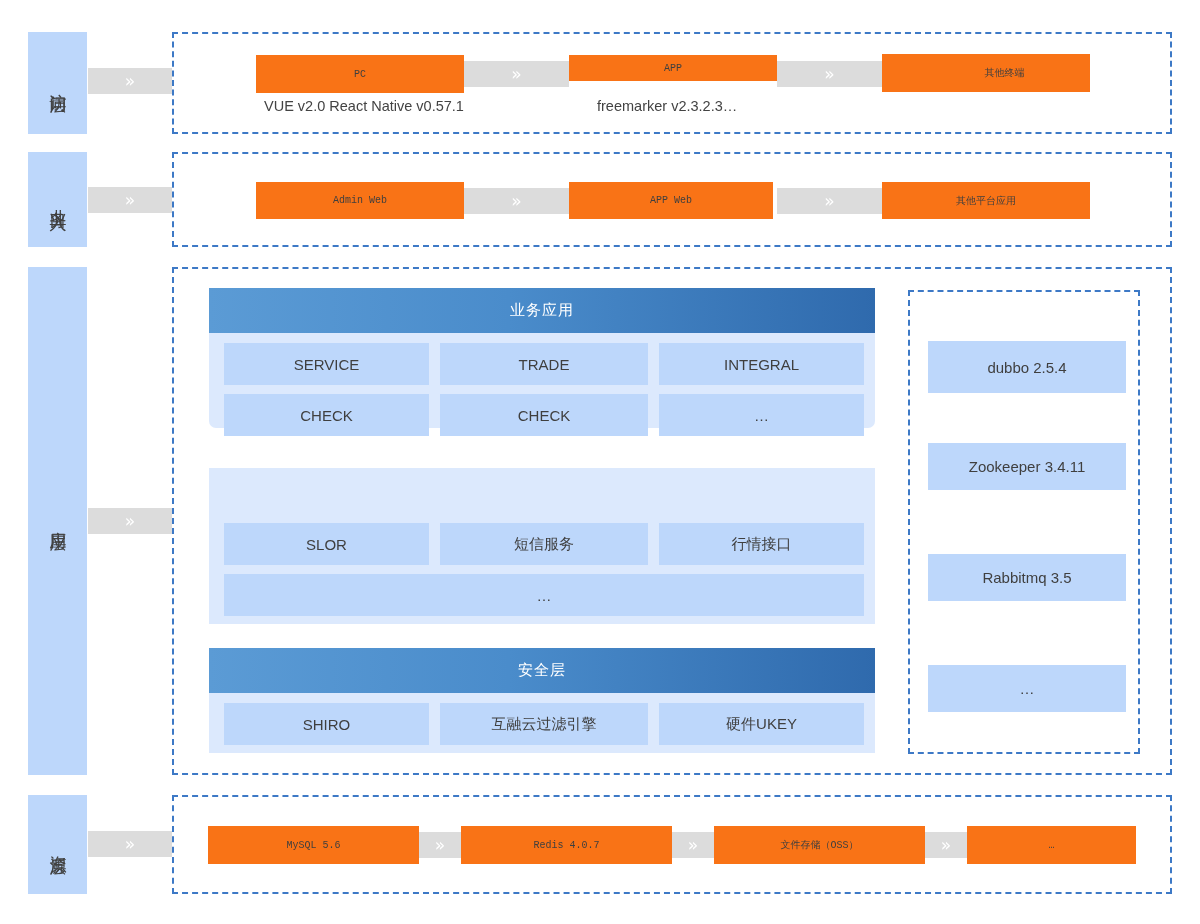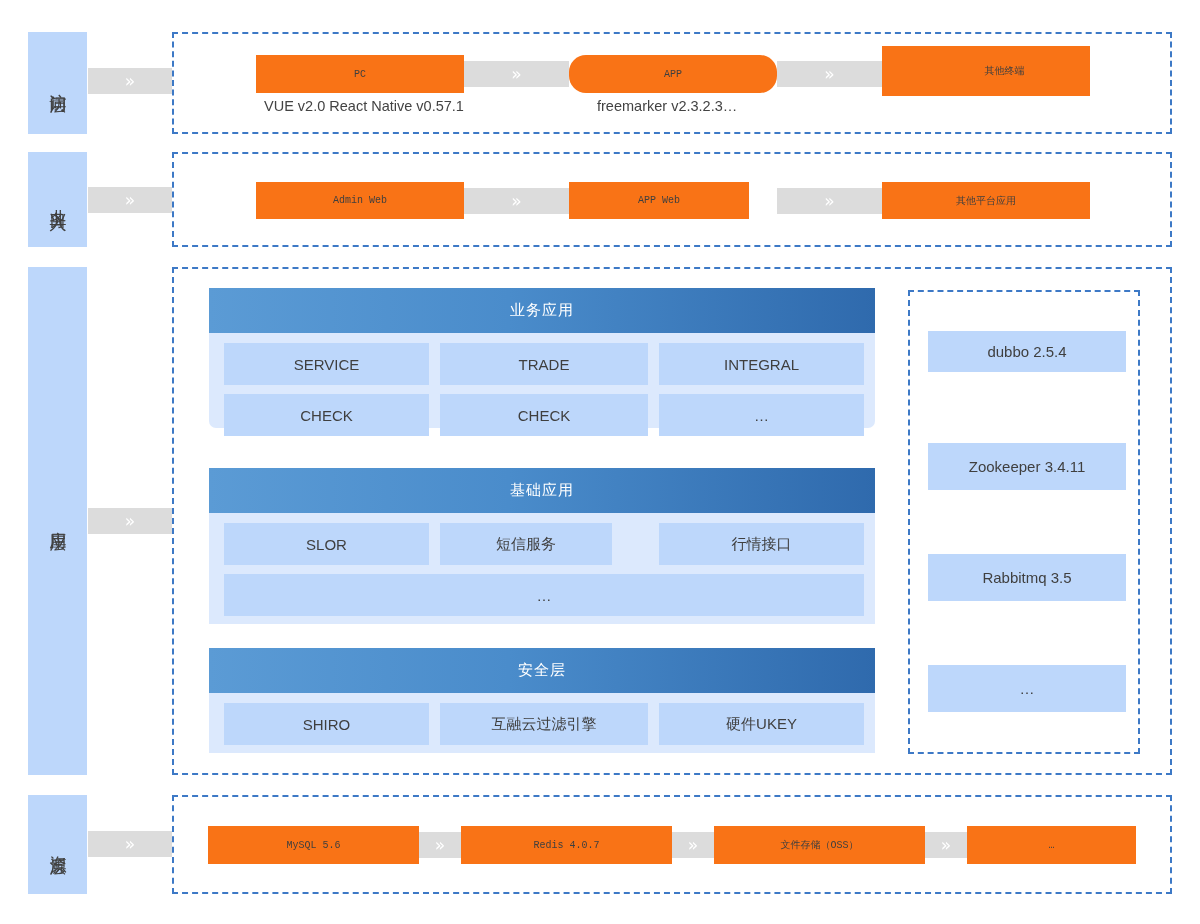--- a/index.html
+++ b/index.html
@@ -139,27 +139,27 @@
   </div>
 
   <div class="dashed-panel" style="left:172px; top:32px; width:1000px; height:102px;"></div>
 
   <div class="node" style="left:256px; top:55px; width:208px; height:38px;">
     <span>PC</span>
   </div>
   <div class="connector" style="left:464px; top:61px; width:105px; height:26px;">
     <span class="chev">»</span>
   </div>
-  <div class="node" style="left:569px; top:55px; width:208px; height:38px;border-radius:17px;">
+  <div class="node" style="left:569px; top:55px; width:208px; height:26px;">
     <span>APP</span>
   </div>
   <div class="connector" style="left:777px; top:61px; width:105px; height:26px;">
     <span class="chev">»</span>
   </div>
-  <div class="node" style="left:882px; top:46px; width:208px; height:50px;padding-left:37px;">
+  <div class="node" style="left:882px; top:54px; width:208px; height:38px;padding-left:37px;">
     <span>其他终端</span>
   </div>
 
   <div class="caption" style="left:264px; top:98px;">VUE v2.0 React Native v0.57.1</div>
   <div class="caption" style="left:597px; top:98px;">freemarker v2.3.2.3…</div>
 
   <div class="layer-tab" style="left:28px; top:152px; width:59px; height:95px;">
     <span class="layer-tab-text">业务入口</span>
   </div>
   <div class="connector" style="left:88px; top:187px; width:84px; height:26px;">
@@ -167,21 +167,21 @@
   </div>
 
   <div class="dashed-panel" style="left:172px; top:152px; width:1000px; height:95px;"></div>
 
   <div class="node" style="left:256px; top:182px; width:208px; height:37px;">
     <span>Admin  Web</span>
   </div>
   <div class="connector" style="left:464px; top:188px; width:105px; height:26px;">
     <span class="chev">»</span>
   </div>
-  <div class="node" style="left:569px; top:182px; width:180px; height:37px;justify-content:center;">
+  <div class="node" style="left:569px; top:182px; width:204px; height:37px;justify-content:center;">
     <span>APP  Web</span>
   </div>
   <div class="connector" style="left:777px; top:188px; width:105px; height:26px;">
     <span class="chev">»</span>
   </div>
   <div class="node" style="left:882px; top:182px; width:208px; height:37px;">
     <span>其他平台应用</span>
   </div>
 
   <div class="layer-tab" style="left:28px; top:267px; width:59px; height:508px;">
@@ -209,25 +209,24 @@
     </div>
     <div class="group-cell" style="left:231px; top:106px; width:208px; height:42px;">
       <span>CHECK</span>
     </div>
     <div class="group-cell" style="left:450px; top:106px; width:205px; height:42px;">
       <span>…</span>
     </div>
   </div>
 
   <div class="group-card" style="left:209px; top:468px; width:666px; height:156px;">
-    <div class="group-header">基础应用</div>
     <div class="group-cell" style="left:15px; top:55px; width:205px; height:42px;">
       <span>SLOR</span>
     </div>
-    <div class="group-cell" style="left:231px; top:55px; width:172px; height:42px;">
+    <div class="group-cell" style="left:231px; top:55px; width:208px; height:42px;">
       <span>短信服务</span>
     </div>
     <div class="group-cell" style="left:450px; top:55px; width:205px; height:42px;">
       <span>行情接口</span>
     </div>
     <div class="group-cell" style="left:15px; top:106px; width:640px; height:42px;">
       <span>…</span>
     </div>
   </div>
 
@@ -239,21 +238,21 @@
     <div class="group-cell" style="left:231px; top:55px; width:208px; height:42px;">
       <span>互融云过滤引擎</span>
     </div>
     <div class="group-cell" style="left:450px; top:55px; width:205px; height:42px;">
       <span>硬件UKEY</span>
     </div>
   </div>
 
   <div class="dashed-panel" style="left:908px; top:290px; width:232px; height:464px;"></div>
 
-  <div class="mid-box" style="left:928px; top:331px; width:198px; height:41px;align-items:center;">
+  <div class="mid-box" style="left:928px; top:341px; width:198px; height:52px;align-items:center;">
     <span>dubbo 2.5.4</span>
   </div>
   <div class="mid-box" style="left:928px; top:443px; width:198px; height:47px;">
     <span>Zookeeper 3.4.11</span>
   </div>
   <div class="mid-box" style="left:928px; top:554px; width:198px; height:47px;">
     <span>Rabbitmq 3.5</span>
   </div>
   <div class="mid-box" style="left:928px; top:665px; width:198px; height:47px;">
     <span>…</span>

